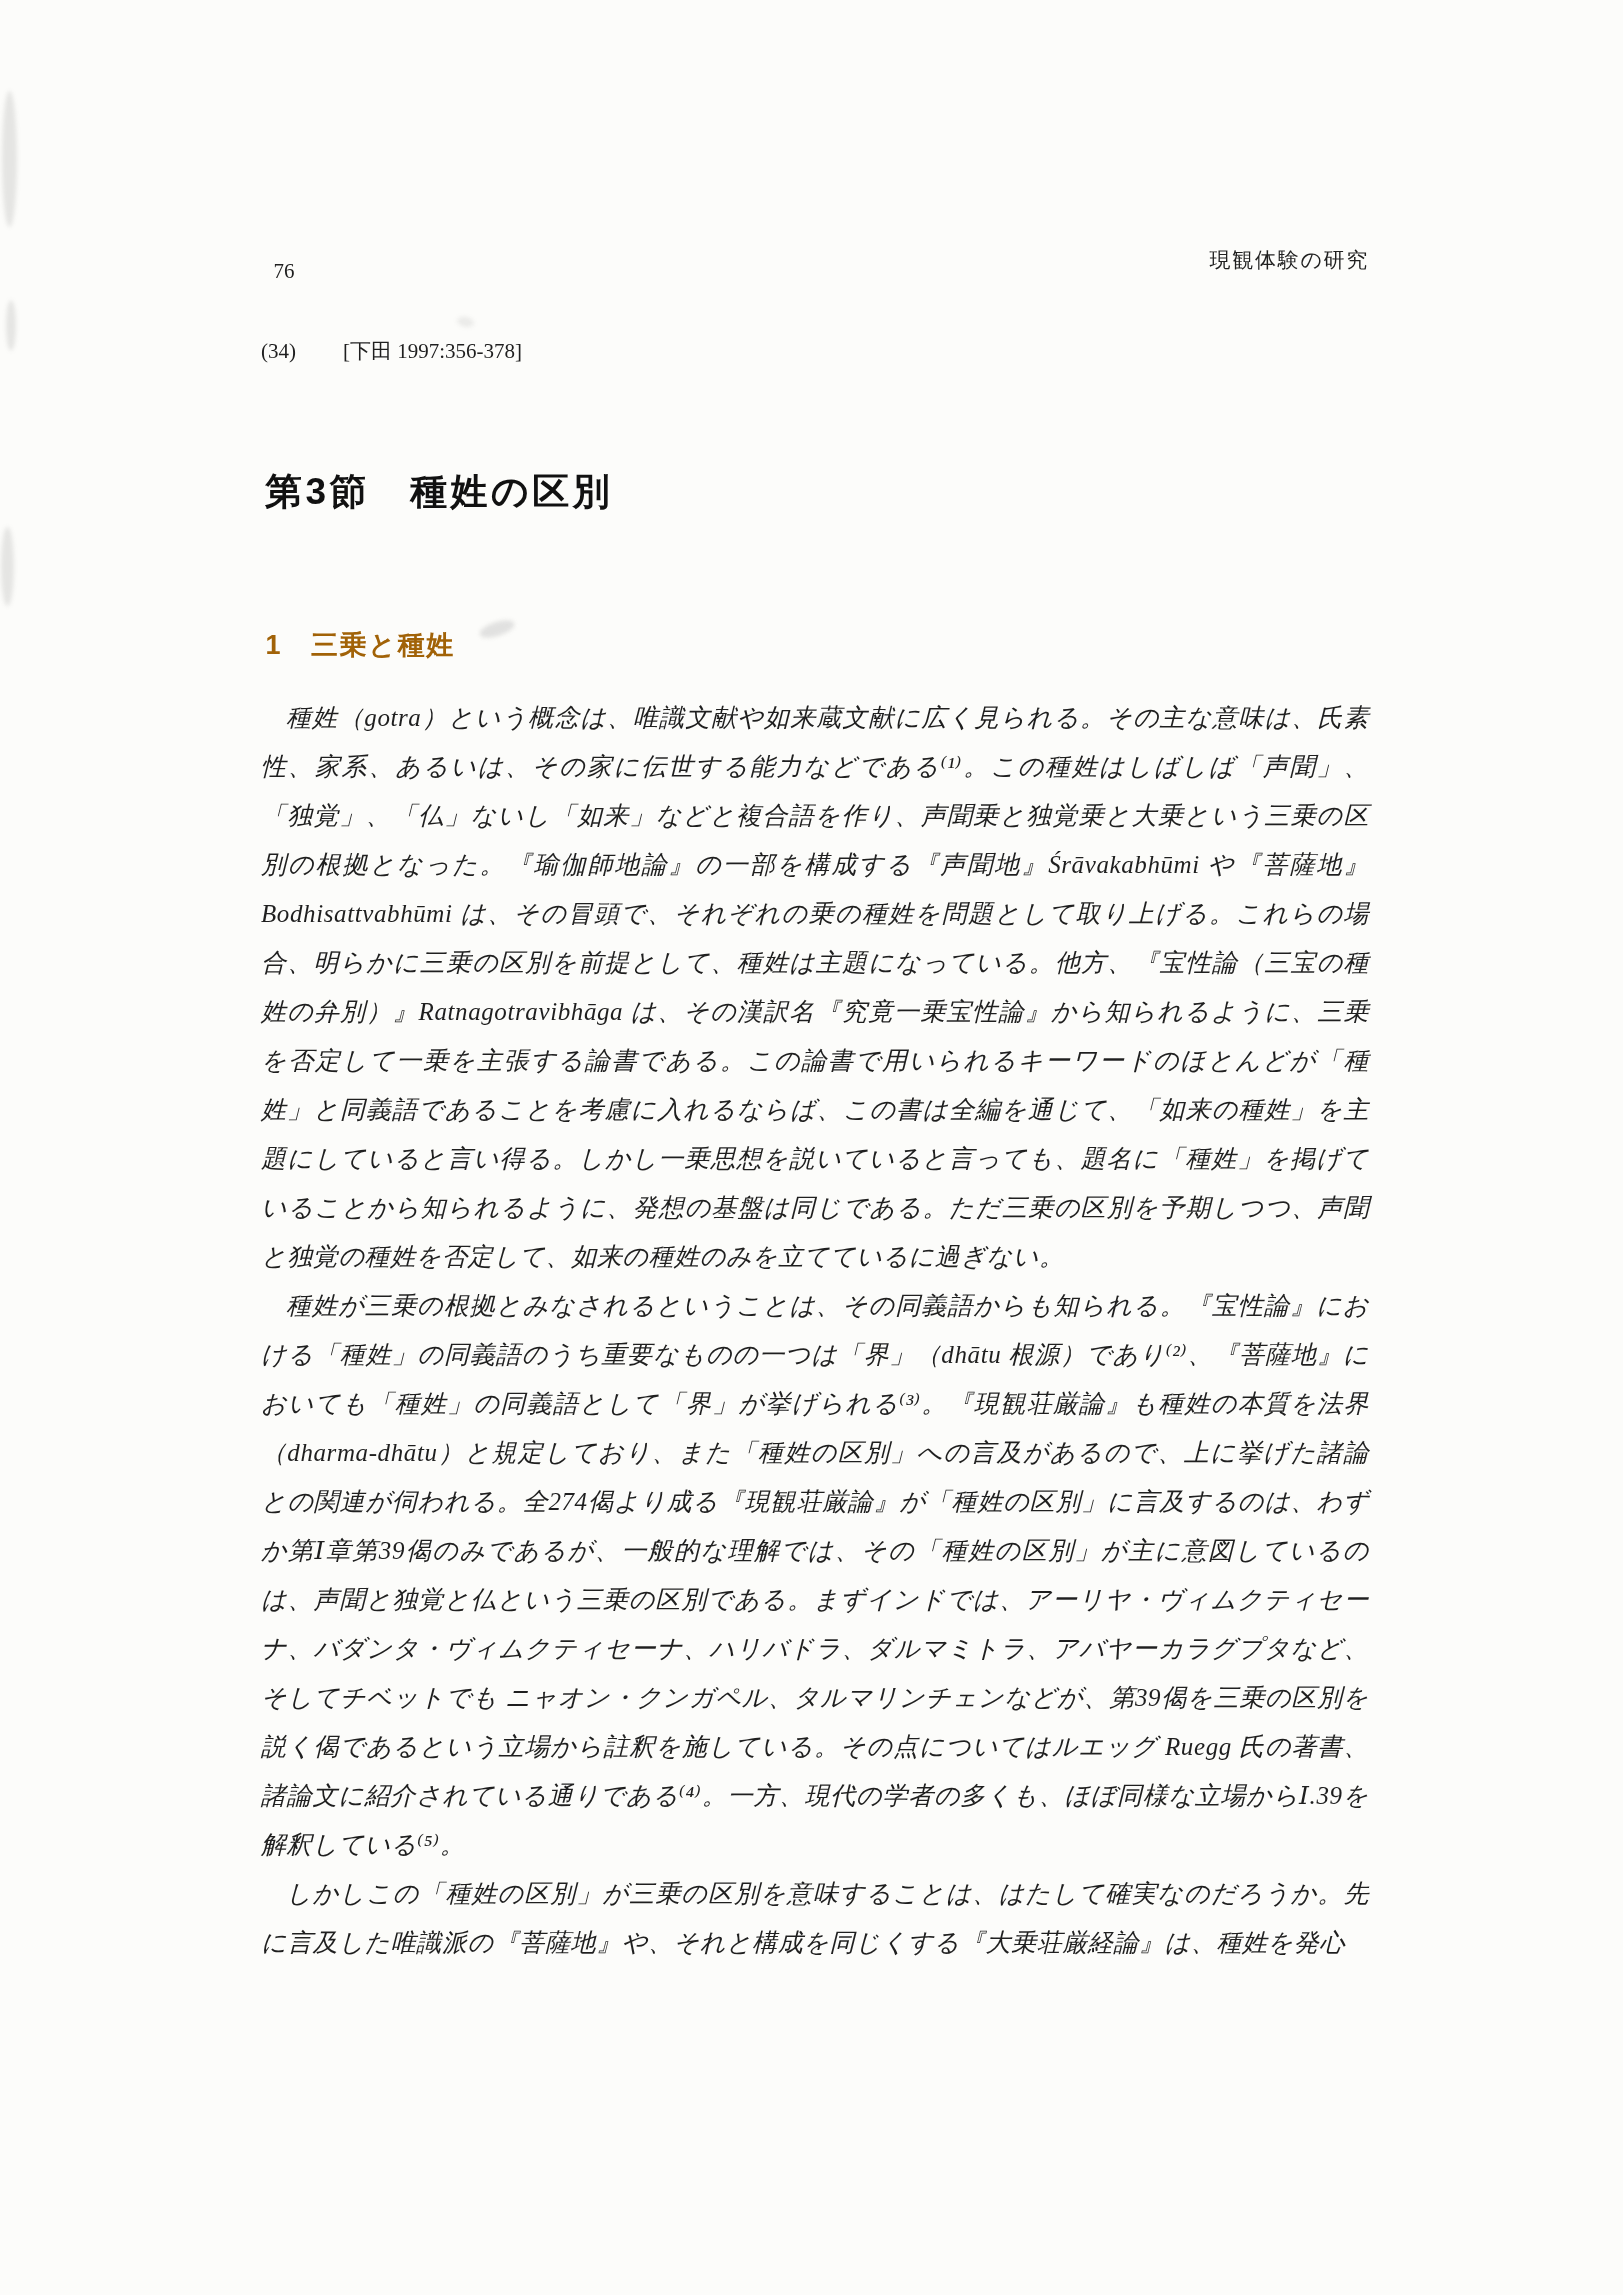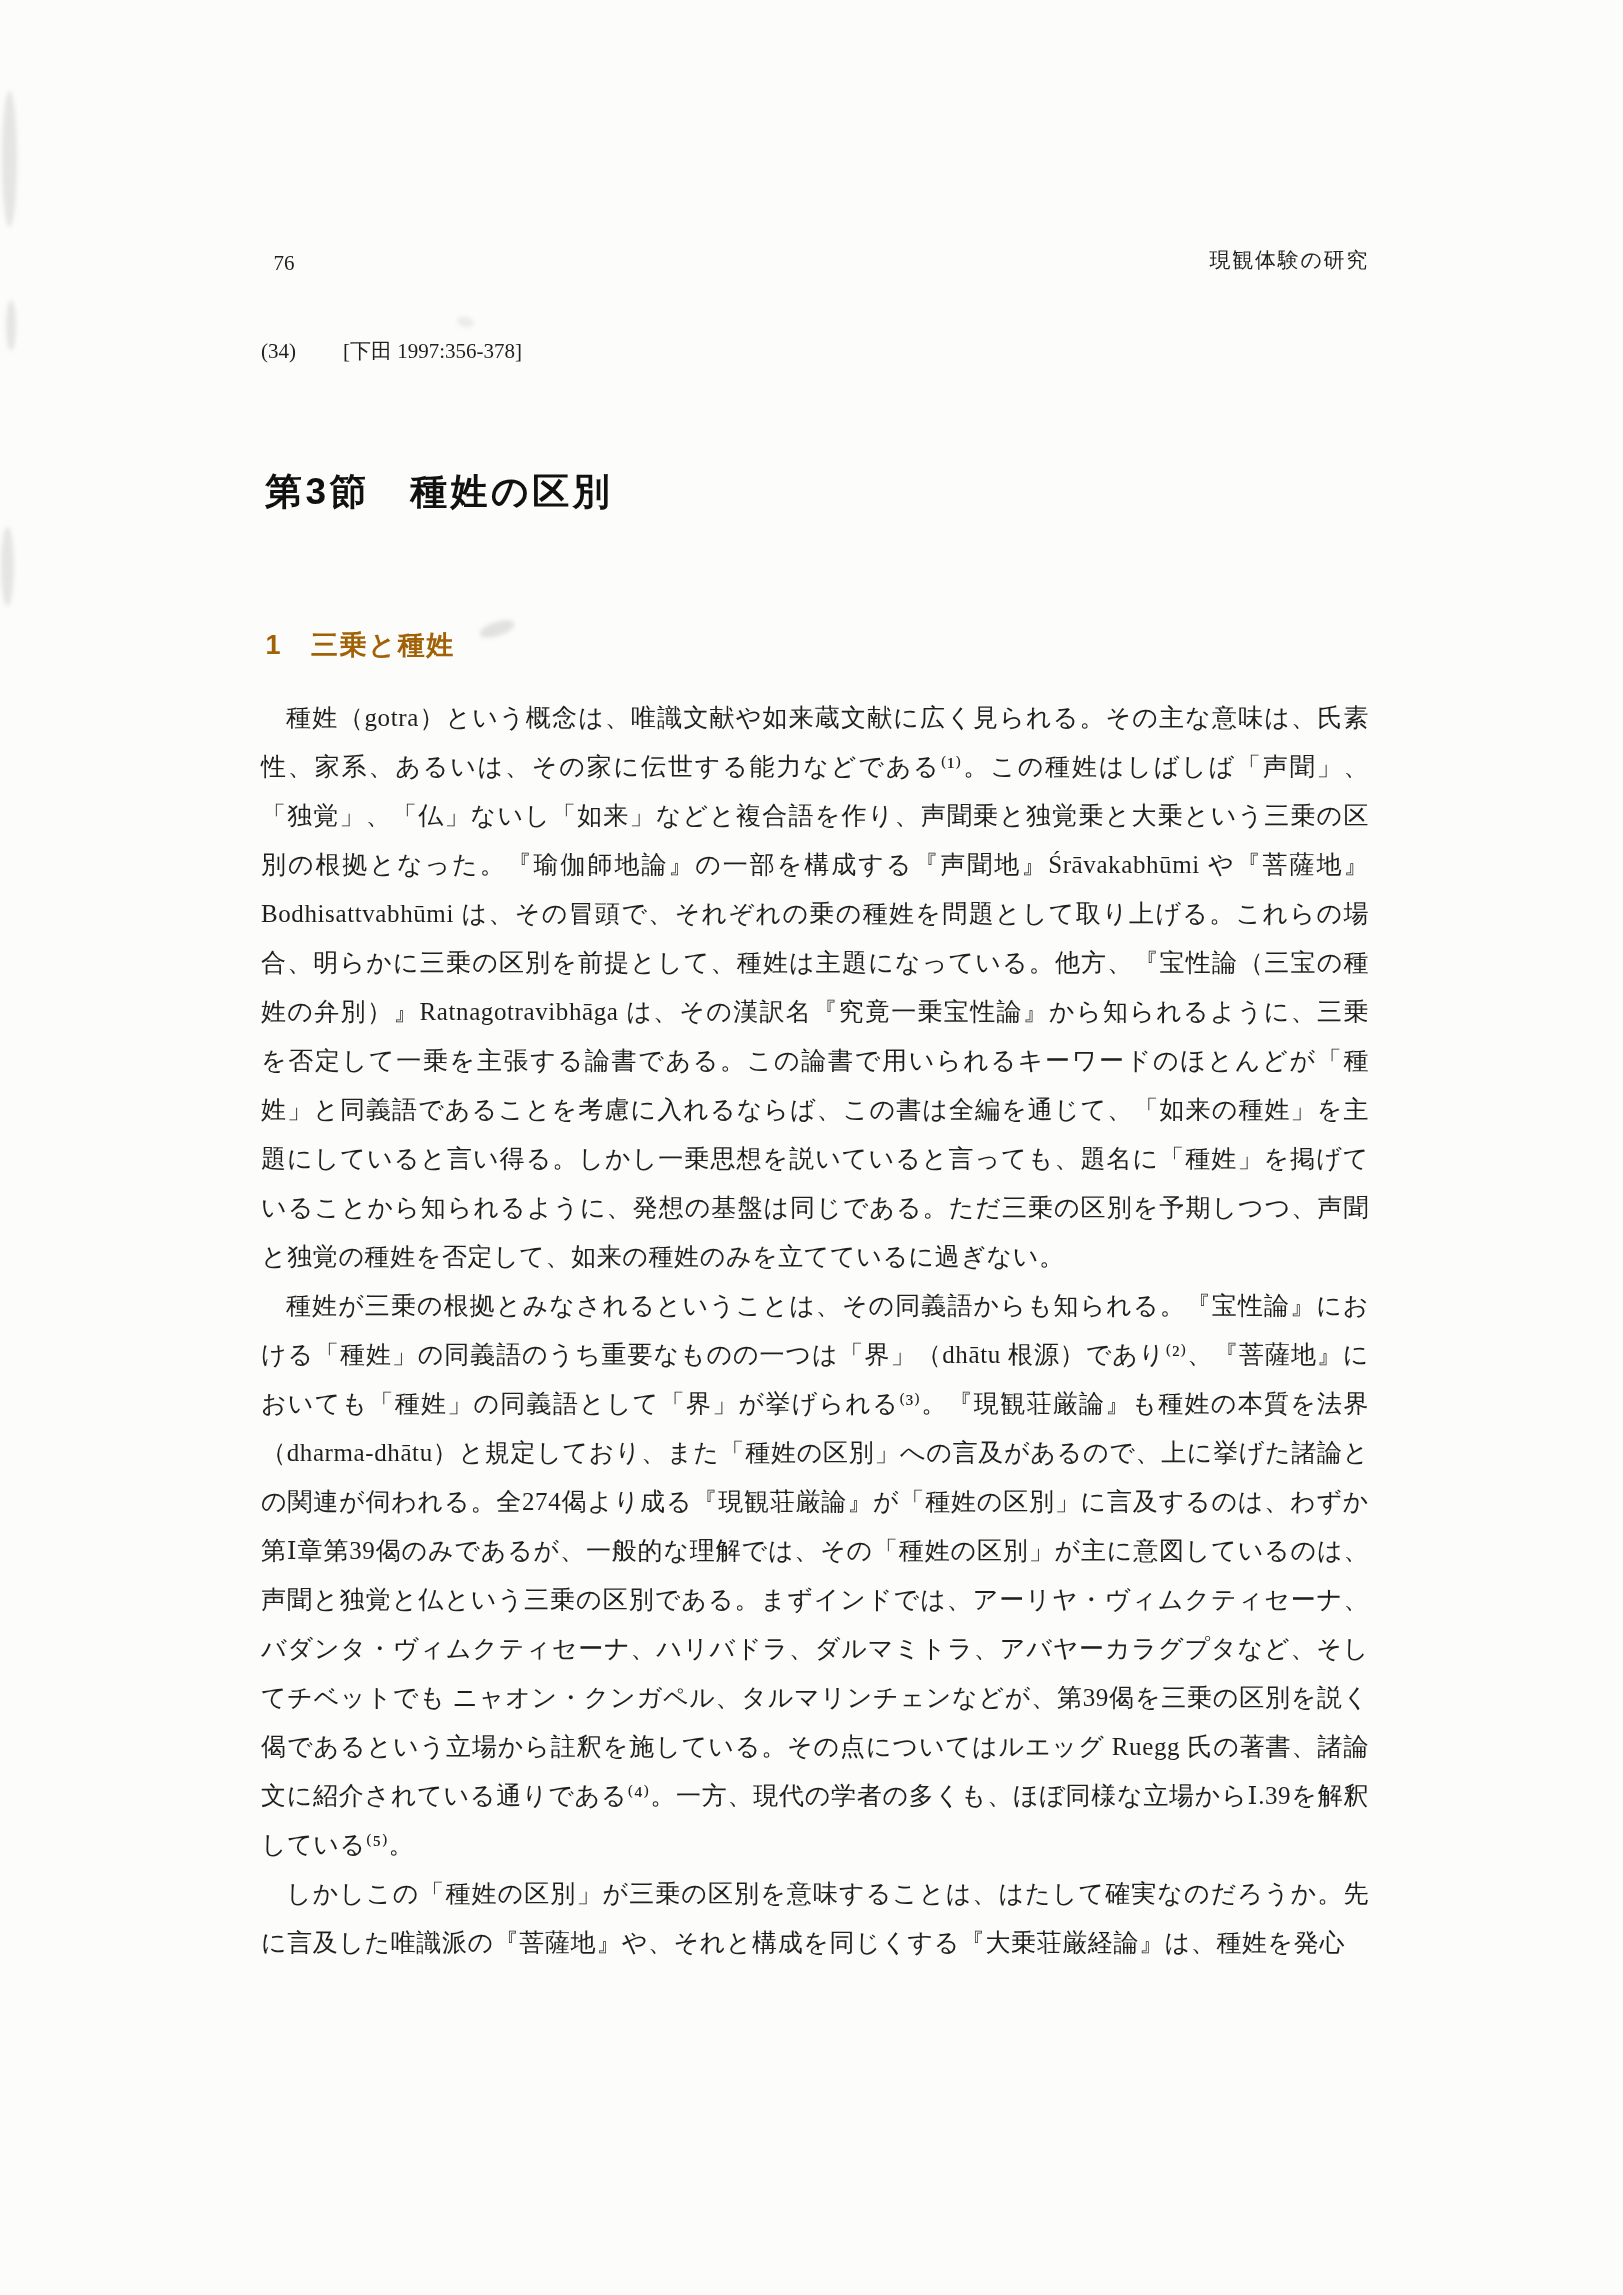--- a/index.html
+++ b/index.html
@@ -24,21 +24,21 @@
   
   .page-header {
     position: relative;
     height: 31px;
     font-size: 21px;
     line-height: 31px;
   }
   .page-number {
     position: absolute;
     left: 12.5px;
-    top: 4px;
+    top: 12px;
   }
   .running-title {
     display: block;
     text-align: right;
     letter-spacing: 1.7px;
     font-family: "Liberation Sans", "DejaVu Sans", sans-serif;
   }
 
   
   .references {
@@ -75,20 +75,21 @@
   .body-text {
     margin-top: 29.5px;
     font-size: 25px;
     line-height: 49px;
     text-align: justify;
     letter-spacing: 0.6px;
   }
   .body-text p {
     margin: 0;
     text-indent: 1em;
+    font-style: italic;
   }
 
   
   .artifact {
     position: absolute;
     background: rgba(80, 80, 80, 0.13);
     filter: blur(2.3px);
     border-radius: 50%;
     pointer-events: none;
   }

